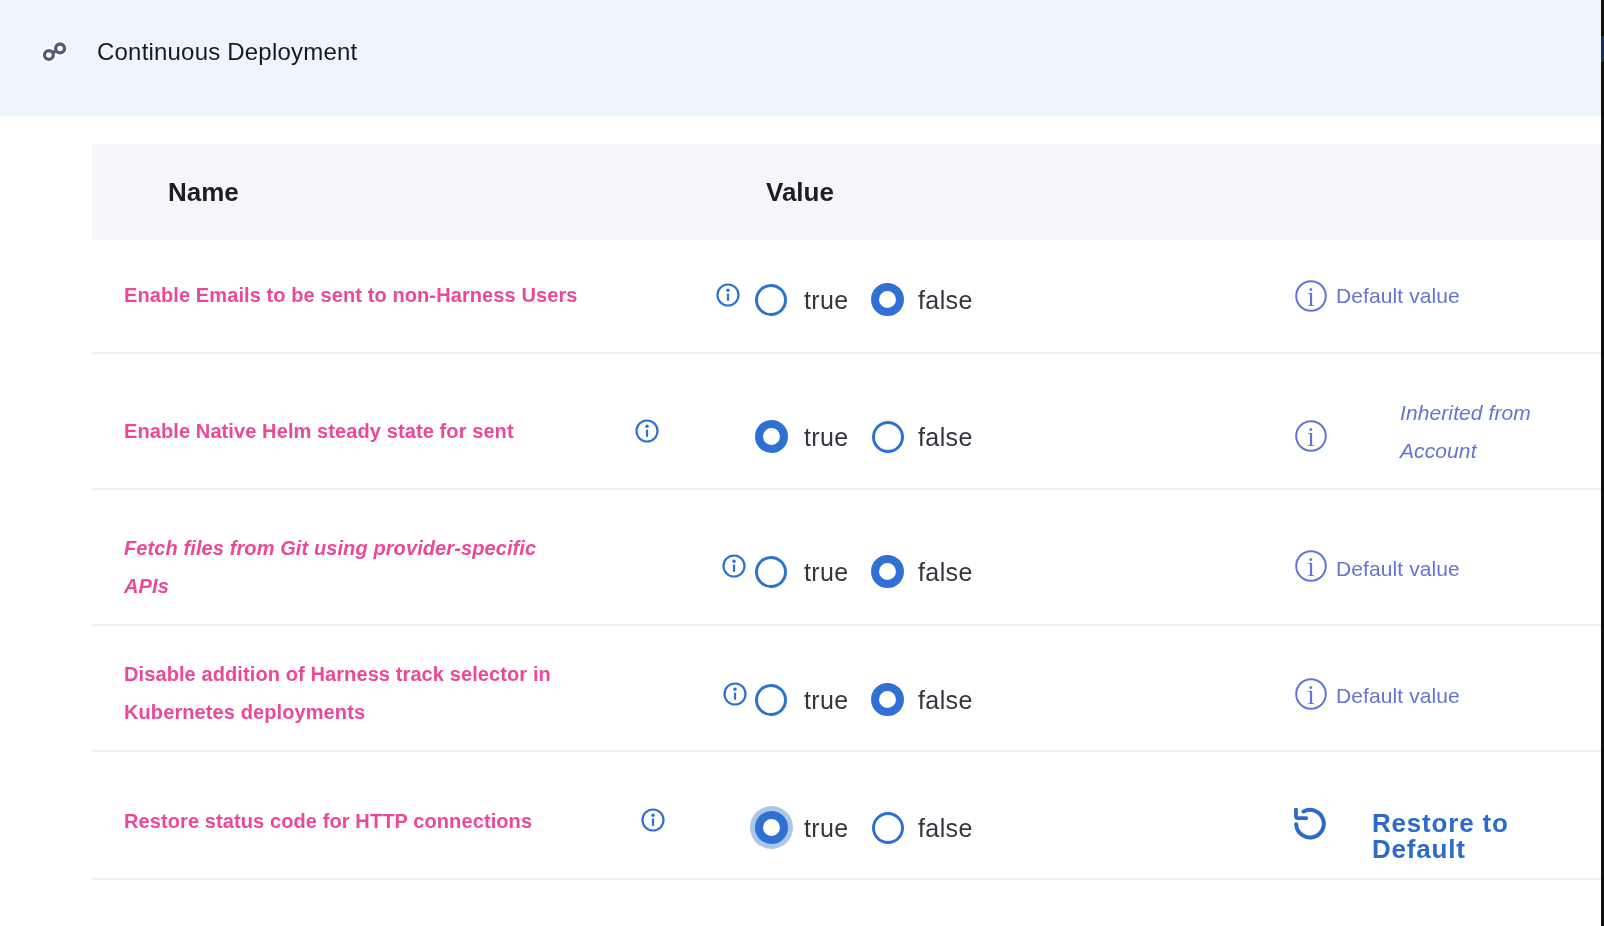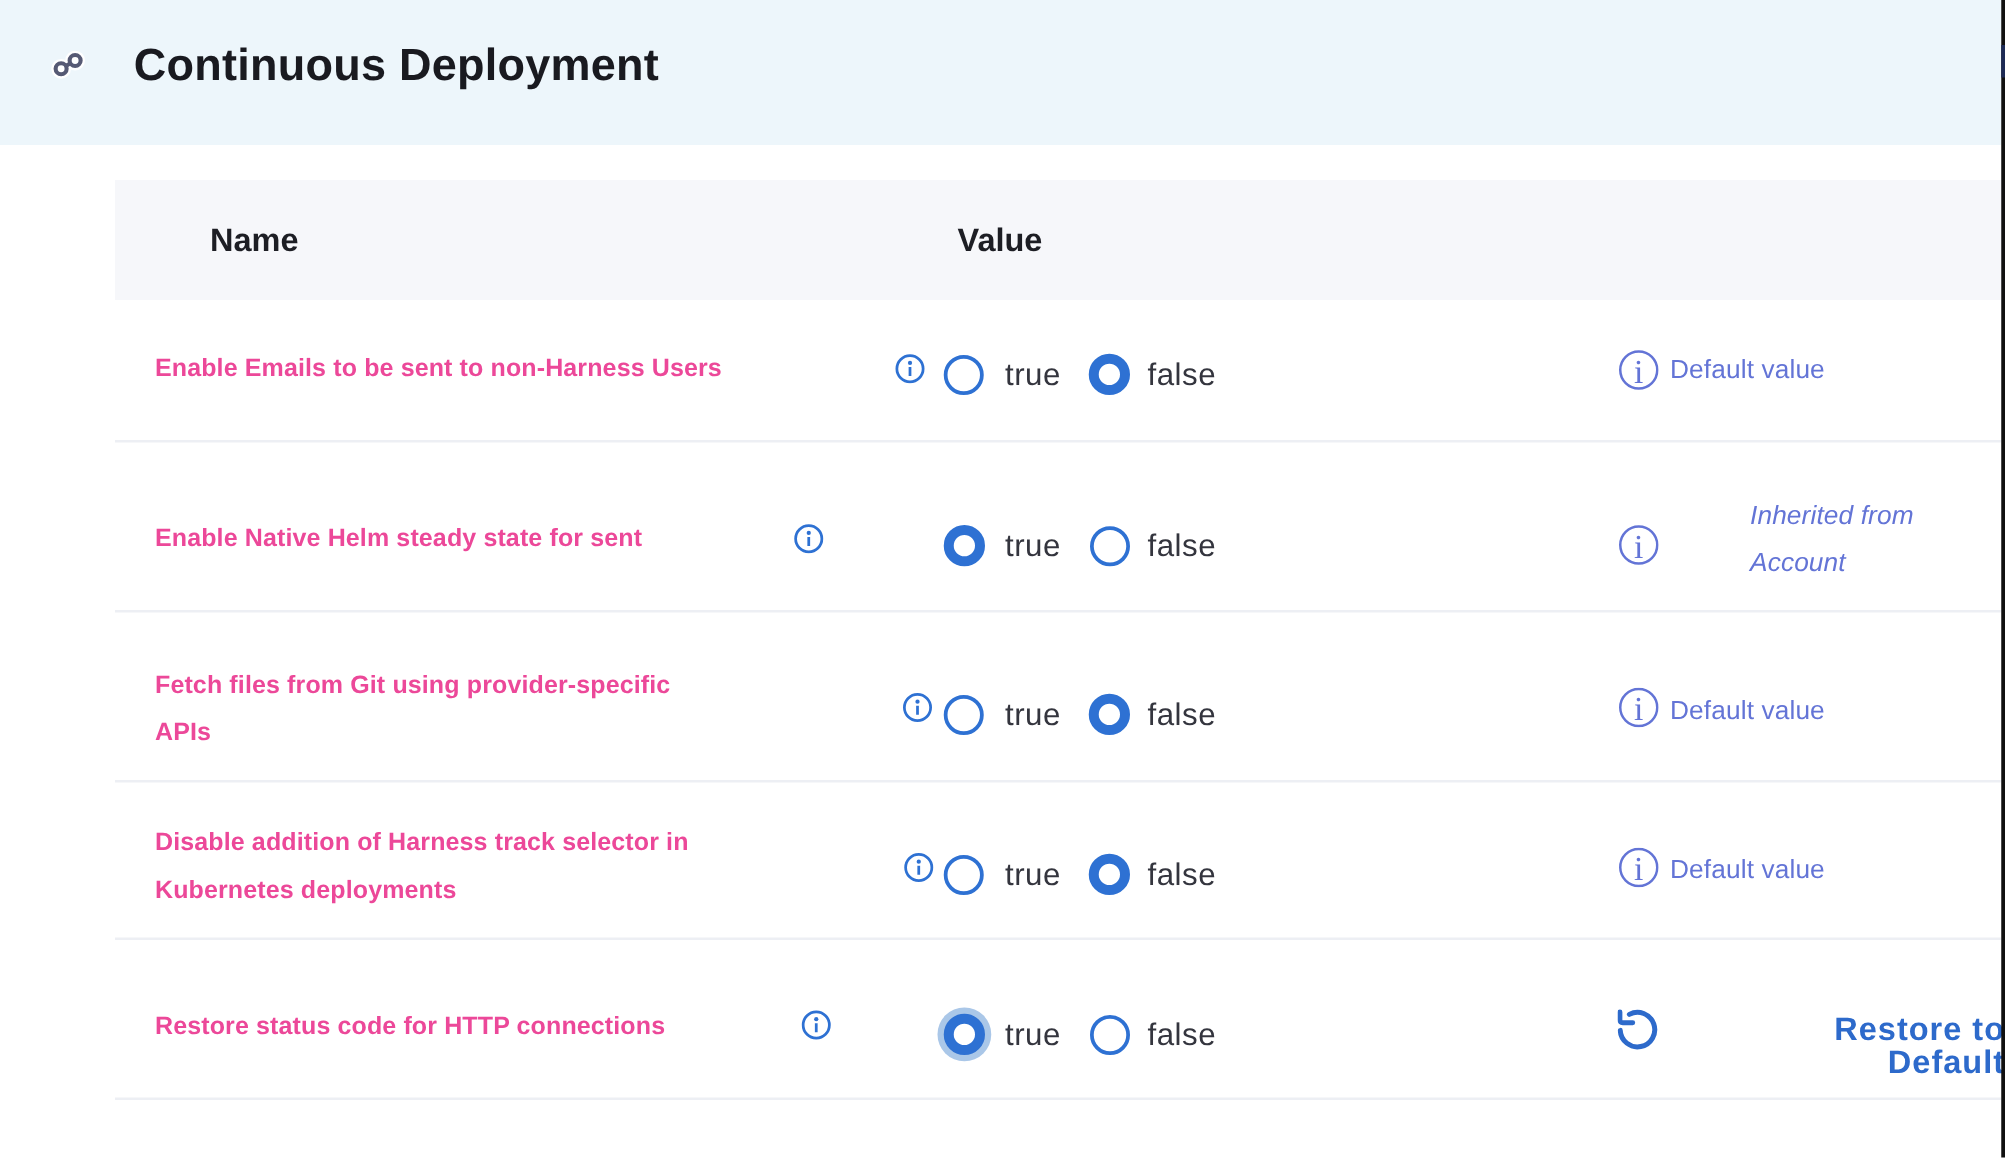--- a/index.html
+++ b/index.html
@@ -1,20 +1,20 @@
 <!DOCTYPE html>
 <html><head>
 <meta charset="utf-8">
 <style>
   html,body{margin:0;padding:0;}
   body{width:1604px;height:926px;position:relative;background:#ffffff;
        font-family:"Liberation Sans", sans-serif;overflow:hidden;}
   .abs{position:absolute;}
   .topbar{left:0;top:0;width:1601px;height:116px;background:#EDF6FB;}
-  .h1{left:107px;top:36px;font-size:36px;font-weight:700;color:#191a20;line-height:32px;letter-spacing:0.2px;}
+  .h1{left:97px;top:36px;font-size:24px;font-weight:400;color:#191a20;line-height:32px;letter-spacing:0.2px;}
   .thead{left:92px;top:144px;width:1509px;height:96px;background:#F6F7FA;}
   .th{font-size:26px;font-weight:700;color:#1d1e24;line-height:26px;top:179px;margin-left:44px;}
   .sep{left:92px;width:1509px;height:2px;background:#edeff4;}
   .name{font-size:20px;font-weight:700;color:#ec4899;line-height:40px;letter-spacing:0.1px;}
   .tf{font-size:25px;color:#34353e;line-height:25px;letter-spacing:0.4px;}
   .rlabel{font-size:21px;color:#6374d6;line-height:37.5px;letter-spacing:0.1px;}
   .restore{font-size:26px;font-weight:700;color:#2d6acb;line-height:26px;letter-spacing:0.8px;}
   .radio-off{width:32px;height:32px;border:3px solid #2e71d3;border-radius:50%;
              box-sizing:border-box;background:#fff;}
   .radio-on{width:33px;height:33px;border:8px solid #2e71d3;border-radius:50%;
@@ -70,21 +70,21 @@
 <div class="abs radio-on" style="left:755px;top:420px;"></div>
 <div class="abs tf" style="left:804px;top:425px;">true</div>
 <div class="abs radio-off" style="left:872px;top:421px;"></div>
 <div class="abs tf" style="left:918px;top:425px;">false</div>
 <svg class="abs" style="left:1295px;top:420px;" width="32" height="32" viewBox="0 0 32 32">
   <circle cx="16" cy="16" r="14.8" fill="none" stroke="#6374d6" stroke-width="2"></circle>
   <text x="16" y="26" font-family="Liberation Serif, serif" font-size="27" fill="#6374d6" text-anchor="middle">i</text>
 </svg>
 <div class="abs rlabel" style="left:1400px;top:394px;font-style:italic;">Inherited from<br>Account</div>
 
-<div class="abs name" style="left:124px;top:529px;line-height:38px;">Fetch files from Git using provider-specific<br>APIs</div>
+<div class="abs name" style="left:124px;top:529px;line-height:38px;font-style:italic;">Fetch files from Git using provider-specific<br>APIs</div>
 <svg class="abs" style="left:722px;top:554px;" width="24" height="24" viewBox="0 0 24 24">
   <circle cx="12" cy="12" r="10.5" fill="none" stroke="#2e71d3" stroke-width="2.2"></circle>
   <circle cx="12" cy="7.3" r="1.7" fill="#2e71d3"></circle>
   <rect x="10.9" y="10.6" width="2.2" height="7.2" fill="#2e71d3"></rect>
 </svg>
 <div class="abs radio-off" style="left:755px;top:556px;"></div>
 <div class="abs tf" style="left:804px;top:560px;">true</div>
 <div class="abs radio-on" style="left:871px;top:555px;"></div>
 <div class="abs tf" style="left:918px;top:560px;">false</div>
 <svg class="abs" style="left:1295px;top:550px;" width="32" height="32" viewBox="0 0 32 32">
@@ -116,16 +116,16 @@
   <rect x="10.9" y="10.6" width="2.2" height="7.2" fill="#2e71d3"></rect>
 </svg>
 <div class="abs radio-on halo" style="left:755px;top:811px;"></div>
 <div class="abs tf" style="left:804px;top:816px;">true</div>
 <div class="abs radio-off" style="left:872px;top:812px;"></div>
 <div class="abs tf" style="left:918px;top:816px;">false</div>
 <svg class="abs" style="left:1294px;top:807px;" width="33" height="33" viewBox="0 0 33 33">
   <path d="M 2.2 17.3 A 13.8 13.8 0 1 0 9.5 4.5" fill="none" stroke="#2d6acb" stroke-width="4" stroke-linecap="round"></path>
   <path d="M 1.95 2.6 L 1.95 9.0 Q 1.95 11.15 4.3 11.15 L 12.2 11.15" fill="none" stroke="#2d6acb" stroke-width="3.9" stroke-linecap="round"></path>
 </svg>
-<div class="abs restore" style="left:1372px;top:810px;text-align:right;">Restore to Default</div>
+<div class="abs restore" style="left:1372px;top:810px;">Restore to Default</div>
 
 <div class="abs edge"></div>
 <div class="abs" style="left:1601px;top:36px;width:3px;height:26px;background:#1c2a55;"></div>
 
 </body></html>

